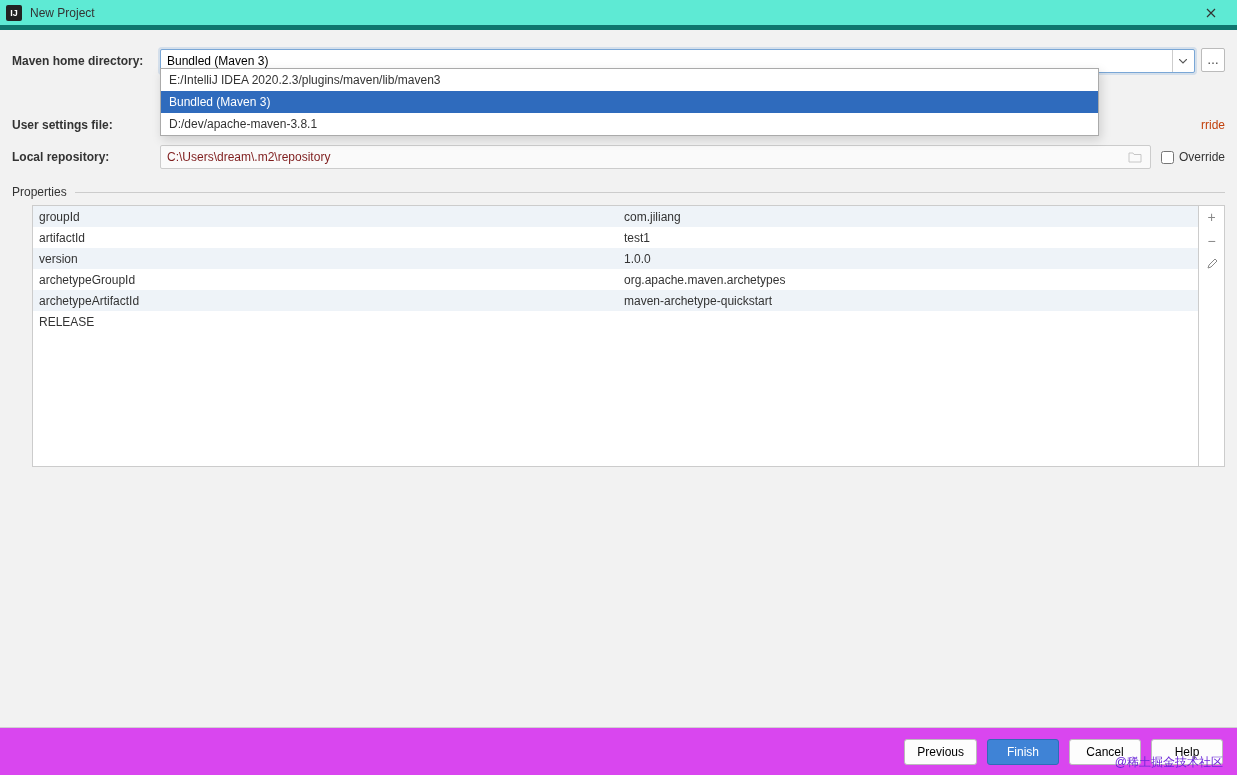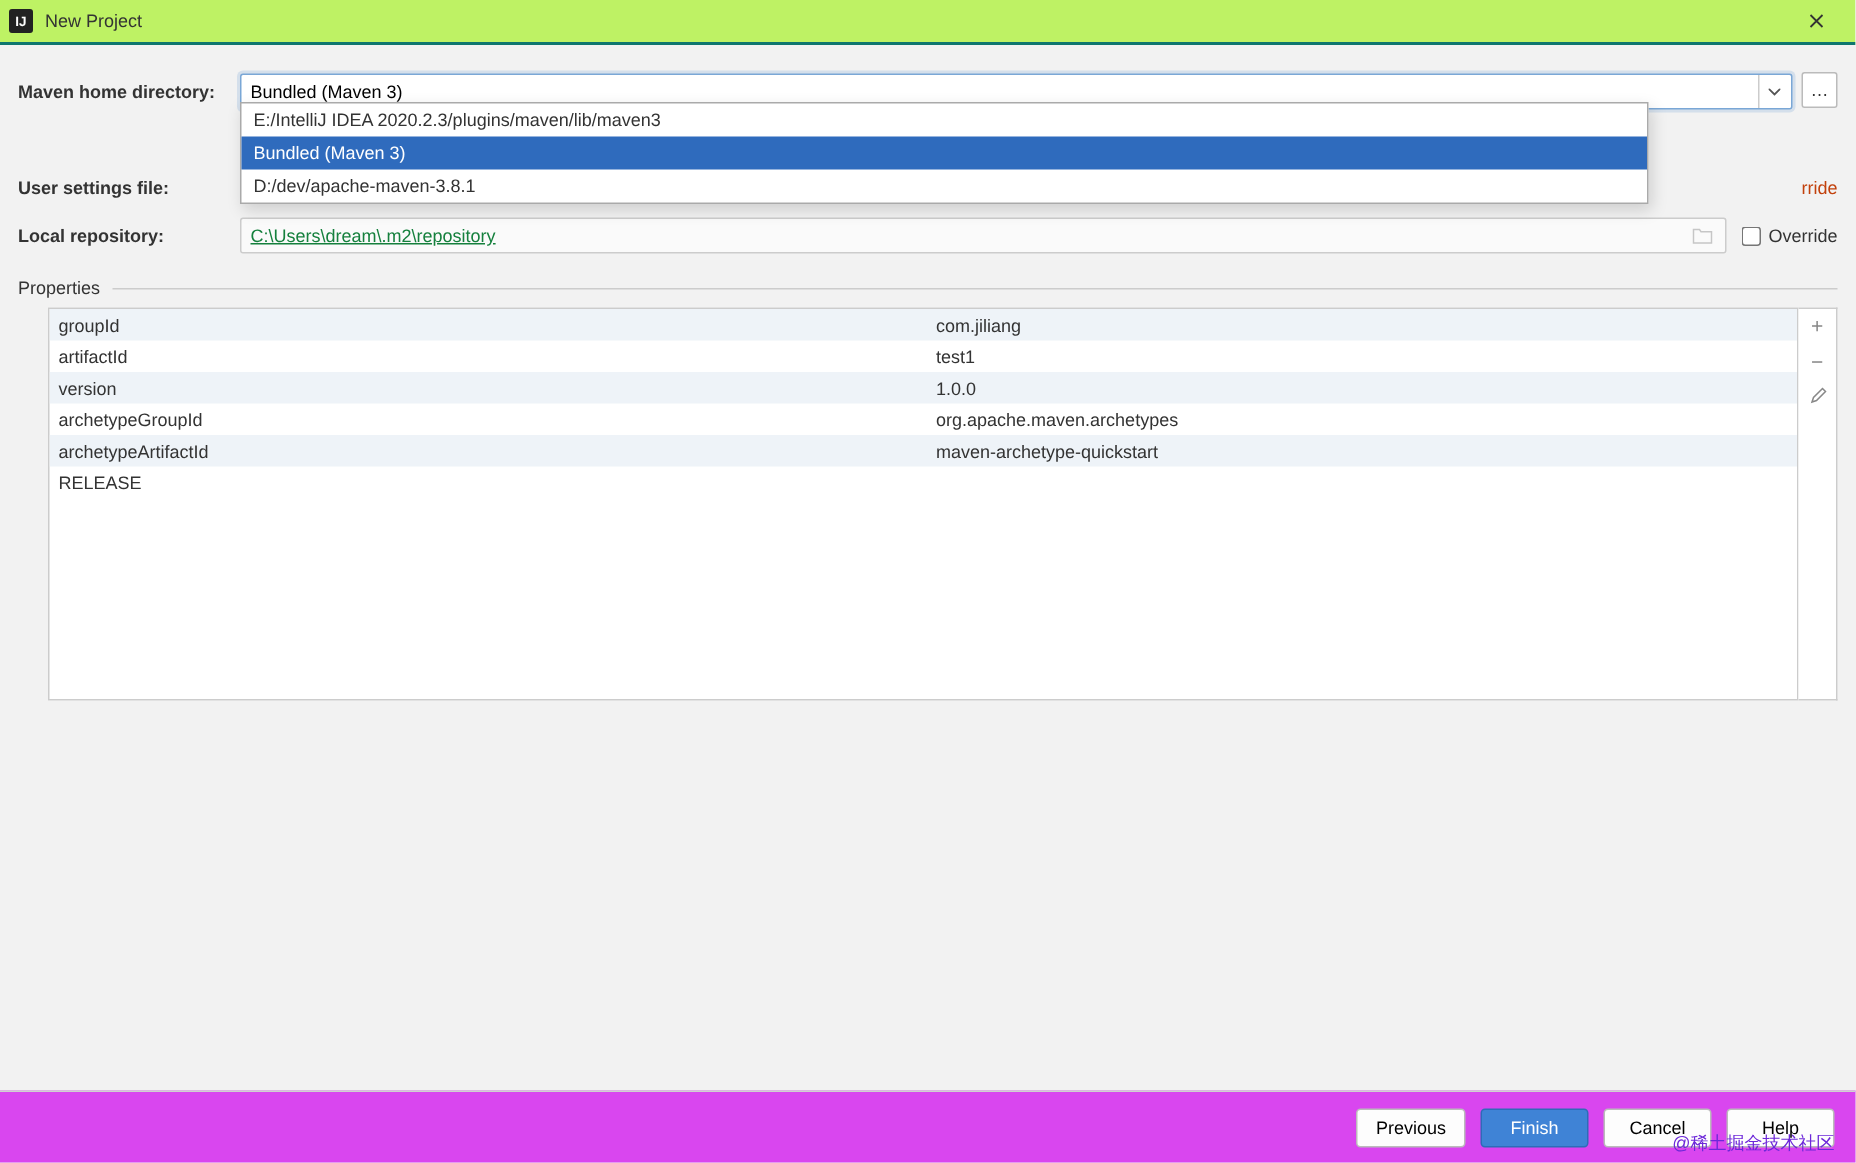--- a/index.html
+++ b/index.html
@@ -1,18 +1,18 @@
 <!DOCTYPE html>
 <html><head>
 <meta charset="utf-8">
 <style>
   * { box-sizing: border-box; margin: 0; padding: 0; font-family: "Segoe UI", Arial, sans-serif; }
   body { background: #f2f2f2; width: 1237px; height: 775px; overflow: hidden; color: #333; font-size: 12px; }
 
-  .titlebar { height: 30px; background: #bef264; display: flex; align-items: center; padding: 0 6px; border-bottom: 2px solid #0f766e; }
+  .titlebar { height: 30px; background: #5eead4; display: flex; align-items: center; padding: 0 6px; border-bottom: 5px solid #0f766e; }
   .app-icon { width: 16px; height: 16px; background: #222; display:flex; align-items:center; justify-content:center; color:#fff; font-size:9px; font-weight:bold; border-radius:2px; }
   .title-text { margin-left: 8px; font-size: 12px; }
   .titlebar .spacer { flex: 1; }
   .close-x { width: 40px; height: 30px; display:flex; align-items:center; justify-content:center; cursor:pointer; }
   .close-x svg { width:10px; height:10px; }
 
   .content { position: relative; padding: 15px 12px 0 12px; }
 
   .form-row { display:flex; align-items:center; height: 32px; }
   .form-label { width: 148px; font-size:12px; color:#333;font-weight:bold; }
@@ -23,21 +23,21 @@
 
   .browse { width:24px; height:24px; border:1px solid #bbb; background:#fff; margin-left:6px; border-radius:2px; display:flex; align-items:center; justify-content:center; cursor:pointer; position:relative; top:-1px; }
 
   .dropdown { position:absolute; left:160px; top:38px; width:939px; background:#fff; border:1px solid #aaa; box-shadow: 2px 4px 10px rgba(0,0,0,0.15); z-index:10; }
   .dd-item { padding:4px 8px; font-size:12px; cursor:pointer; }
   .dd-item.sel { background:#2f6bbd; color:#fff; }
 
   .row2 { display:flex; align-items:center; height: 32px; margin-top: 32px; }
   .row3 { display:flex; align-items:center; height: 32px; }
   .tbox { flex:1; height:24px; border:1px solid #ccc; background:#fff; border-radius:2px; padding:0 6px; display:flex; align-items:center; }
-  .tbox.disabled { color:#15803d; background:#fafafa;text-decoration:underline; }
+  .tbox.disabled { color:#7f1d1d; background:#fafafa; }
   .folder-icon { width:18px; display:flex; align-items:center; justify-content:center; opacity:.45; }
   .ov-chk { margin-left:10px; display:flex; align-items:center; gap:5px; font-size:12px; }
   .ov-chk input { width:13px; height:13px; }
 
   .prop-head { display:flex; align-items:center; margin-top:8px; height:22px; }
   .prop-head .line { flex:1; border-top:1px solid #ccc; margin-left:8px; }
 
   .prop-box { display:flex; margin: 2px 0 0 20px; }
   .prop-table { flex:1; border:1px solid #ccc; background:#fff; height:262px; overflow:hidden; }
   .pt-row { display:flex; height:21px; align-items:center; font-size:12px; }

